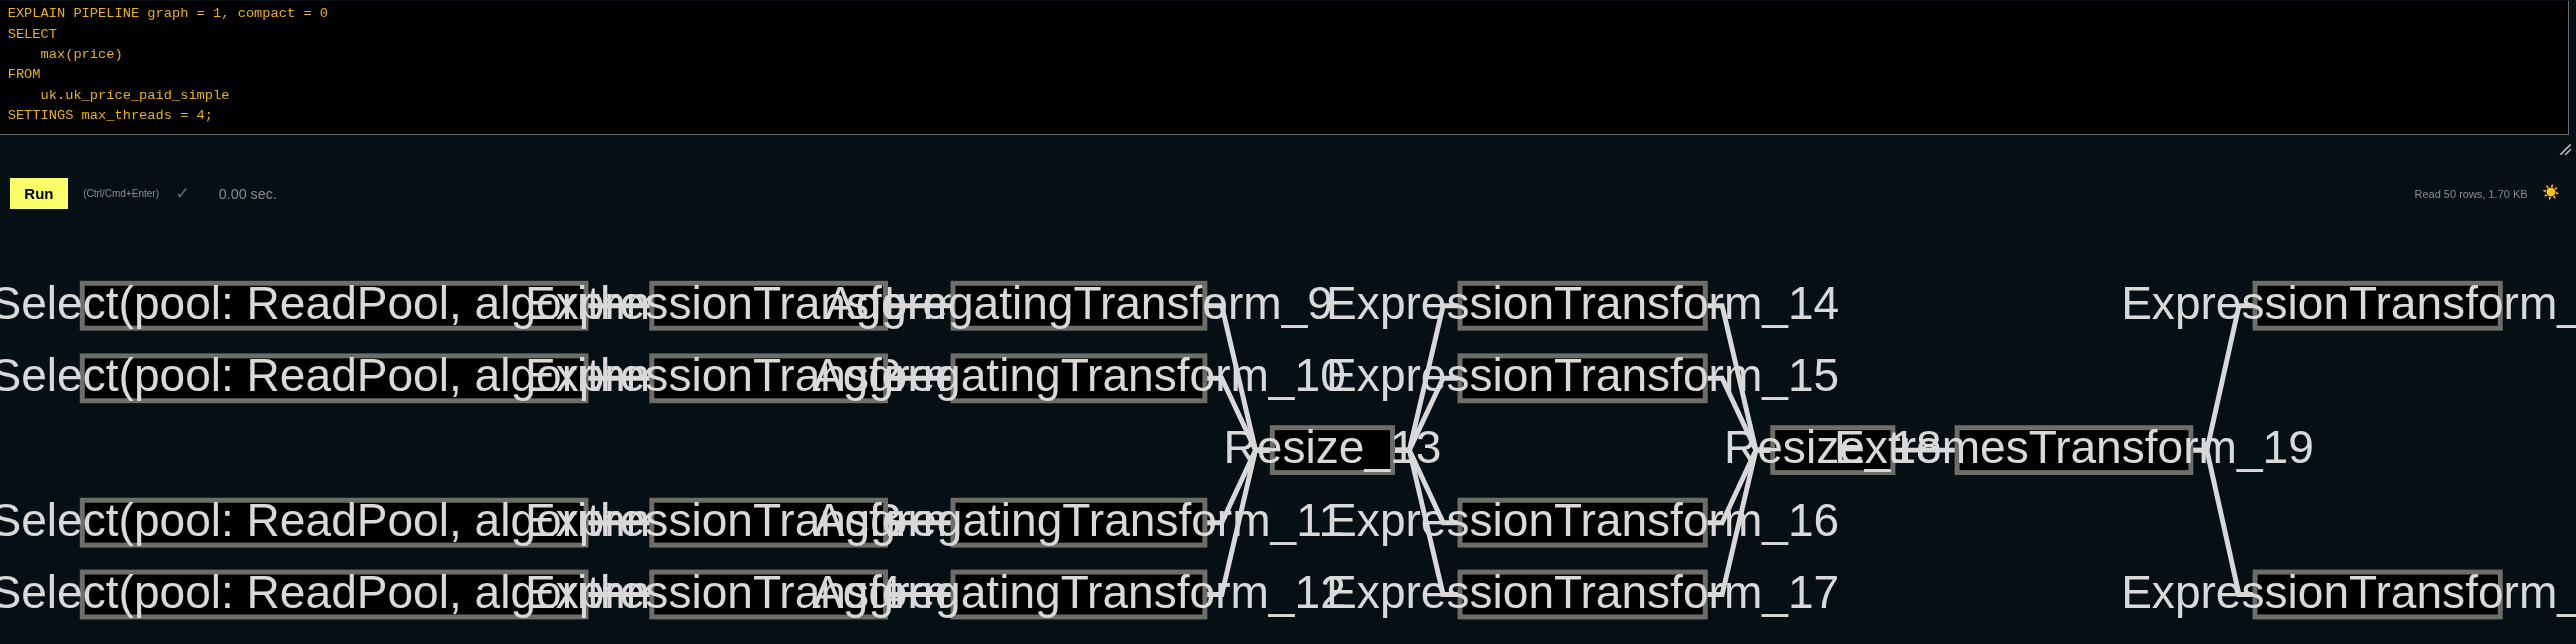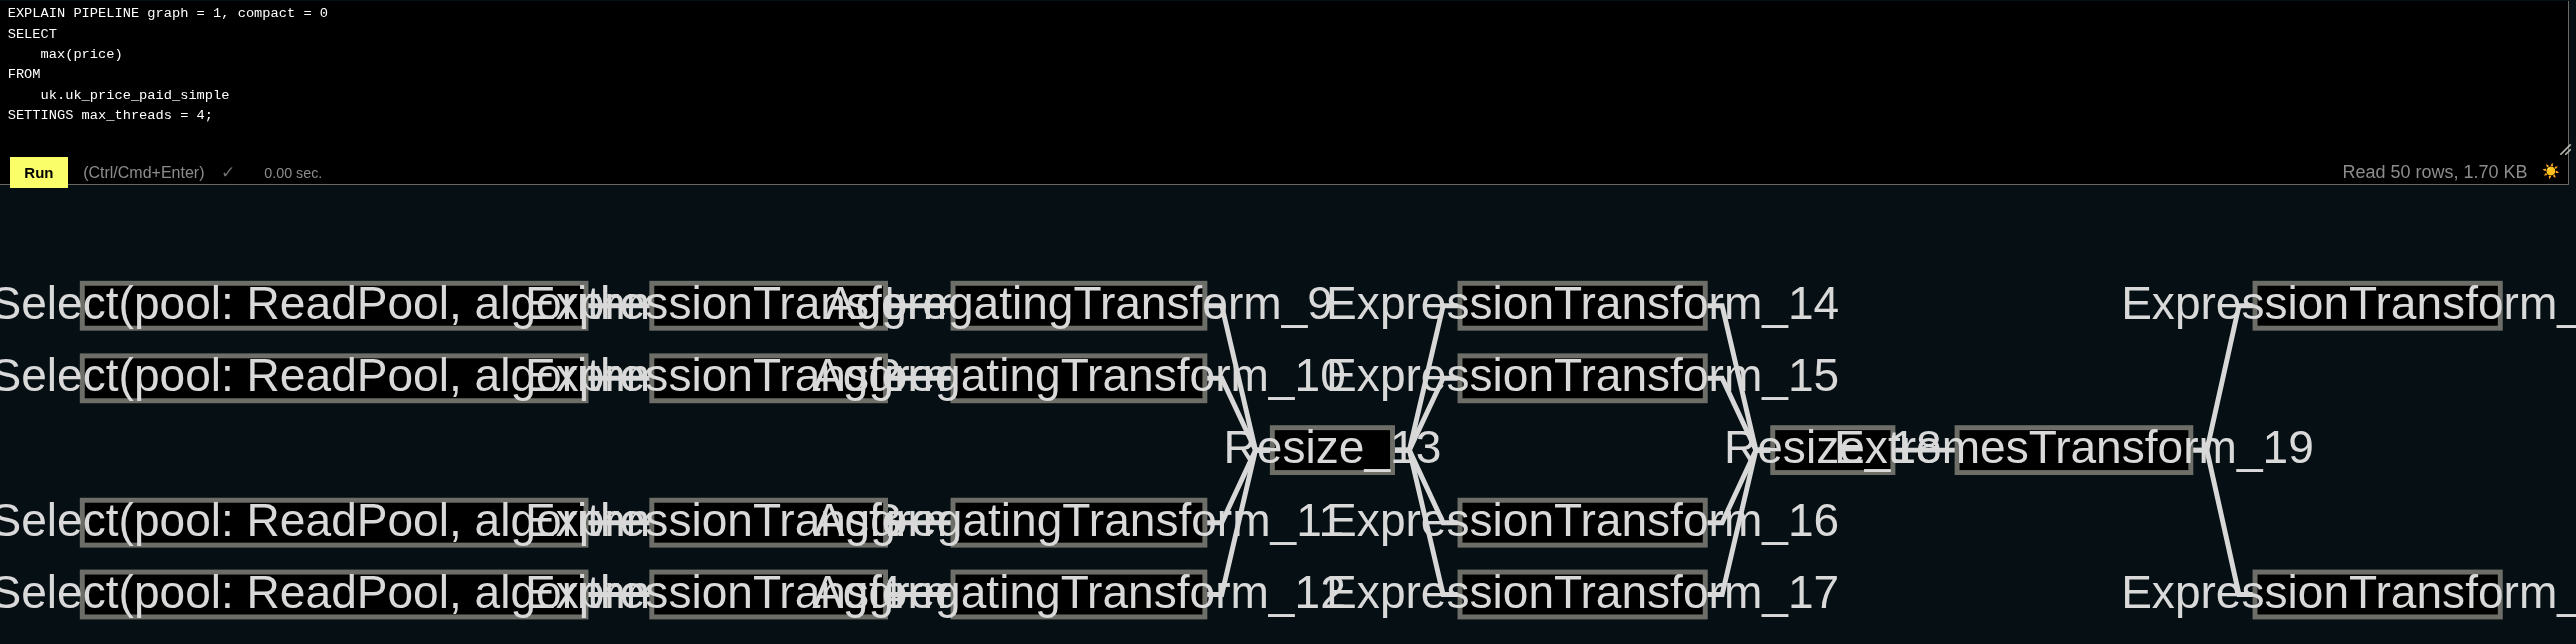--- a/index.html
+++ b/index.html
@@ -25,24 +25,24 @@
     width: 2576px;
     height: 160px;
     box-sizing: border-box;
     padding: 1.1px 0 0 0;
   }
   #sql-editor {
     position: absolute;
     left: 0px;
     top: 1.1px;
     width: 2569px;
-    height: 184px;
+    height: 134px;
     box-sizing: border-box;
     background: #000000;
-    color: #ffffff;
+    color: #eab308;
     border: 1.6px solid #6a6a64;
     border-left: 0;
     border-top: 0;
     outline: none;
     resize: none;
     font-family: "Liberation Mono", "DejaVu Sans Mono", monospace;
     font-size: 13.7px;
     line-height: 20.3px;
     padding: 3.3px 7.7px 5.5px 7.7px;
     white-space: pre;
@@ -55,21 +55,21 @@
     bottom: 5px;
     width: 14.3px;
     height: 14.3px;
     pointer-events: none;
   }
 
   
   #toolbar {
     position: absolute;
     left: 0;
-    top: 152px;
+    top: 173px;
     width: 2576px;
     height: 41px;
     display: flex;
     align-items: center;
     padding: 0 17.6px 0 10px;
     box-sizing: border-box;
   }
   #run-button {
     background: #faff69;
     color: #000000;
@@ -77,40 +77,40 @@
     font-family: "Liberation Sans", sans-serif;
     font-weight: bold;
     font-size: 15px;
     line-height: 1;
     padding: 7.7px 14.3px 8.2px 14.3px;
     cursor: pointer;
     border-radius: 0;
   }
   #hint-text {
     color: #8c8c8c;
-    font-size: 16px;
+    font-size: 10px;
     margin-left: 15.4px;
     white-space: nowrap;
   }
   #status-check {
     color: #6e6e6e;
     font-size: 17px;
     margin-left: 16.5px;
     line-height: 1;
   }
   #elapsed {
     color: #8c8c8c;
     font-size: 14.3px;
     margin-left: 29px;
     white-space: nowrap;
   }
   #toolbar-spacer { flex: 1 1 auto; }
   #stats-text {
     color: #8c8c8c;
-    font-size: 18px;
+    font-size: 11px;
     white-space: nowrap;
   }
   #theme-toggle {
     margin-left: 14.3px;
     font-size: 14.3px;
     line-height: 1;
     cursor: pointer;
     width: 16.5px;
     height: 16.5px;
     display: inline-block;

